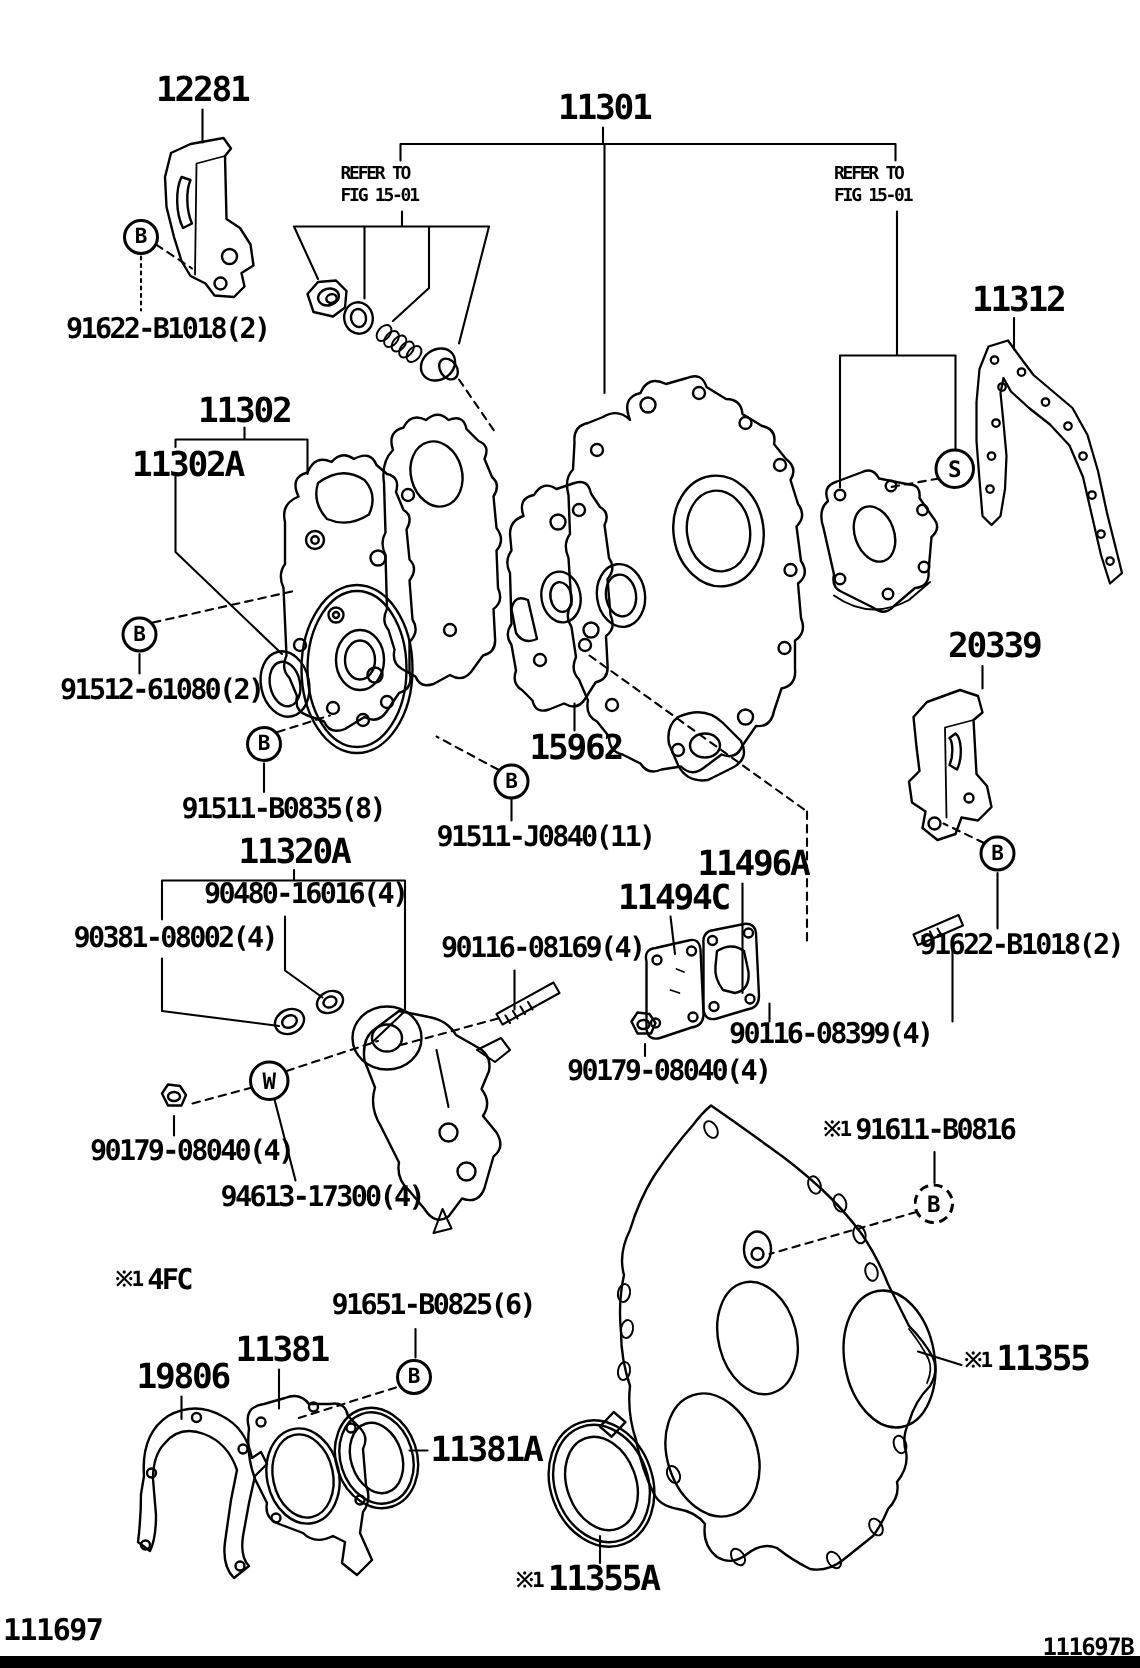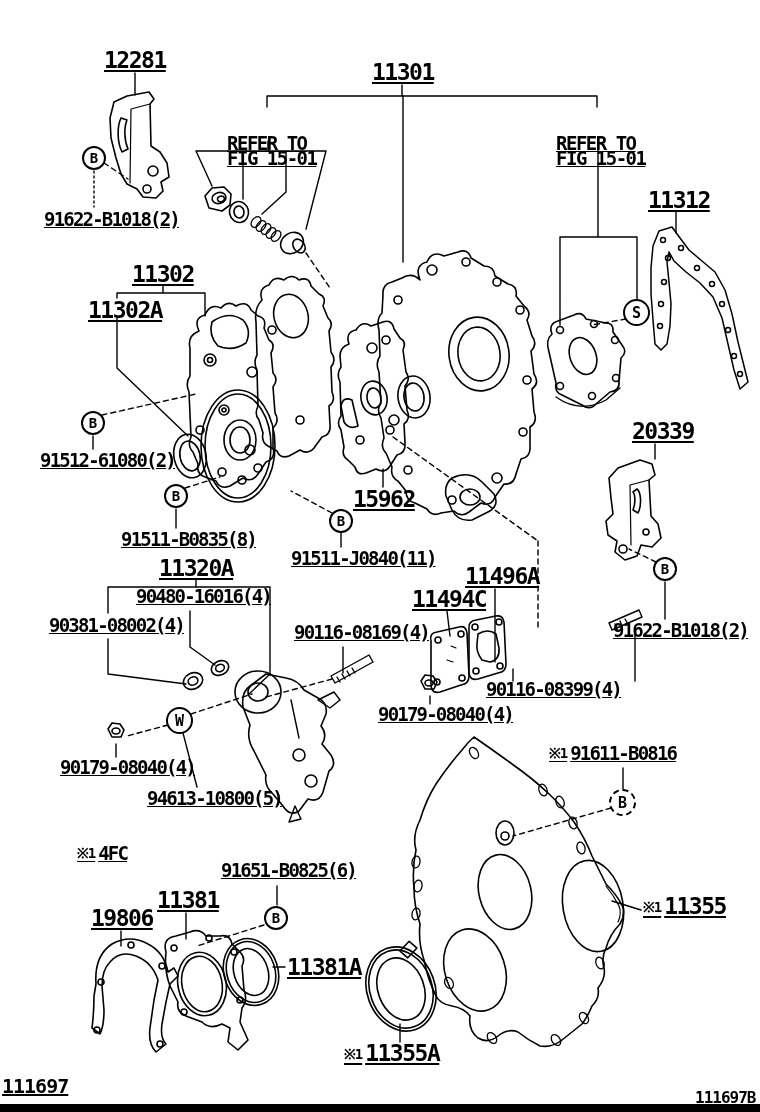--- a/index.html
+++ b/index.html
@@ -2,24 +2,24 @@
 <html><head>
 <meta charset="utf-8">
 <style>
   html,body{margin:0;padding:0;}
   body{
     width:760px;height:1112px;position:relative;background:#fff;overflow:hidden;
     font-family:"DejaVu Sans Mono","Liberation Mono",monospace;color:#000;
   }
   #stage{position:absolute;inset:0;width:760px;height:1112px;}
   svg.art{position:absolute;left:0;top:0;z-index:1;}
-  .label{position:absolute;z-index:3;font-weight:bold;white-space:nowrap;line-height:1;text-decoration:underline;}
+  .label{position:absolute;z-index:3;font-weight:bold;white-space:nowrap;line-height:1;}
   .big{font-size:23px;letter-spacing:-1.5px;}
   .code{font-size:19px;letter-spacing:-1.8px;}
-  .refer{font-size:19px;letter-spacing:-1.5px;line-height:15px;margin-top:28px;}
+  .refer{font-size:12px;letter-spacing:-1.5px;line-height:15px;}
   .pref{font-size:14px;letter-spacing:-1px;margin-right:3px;vertical-align:2px;}
   .marker{
     position:absolute;z-index:4;width:24px;height:24px;border:2.2px solid #000;border-radius:50%;
     background:#fff;display:flex;align-items:center;justify-content:center;
     font-weight:bold;font-size:14px;letter-spacing:0;box-sizing:border-box;
   }
   .marker.lg{width:27px;height:27px;font-size:15px;}
   .marker.dashed{border-style:dashed;}
   .footL{font-size:20px;letter-spacing:-1px;}
   .footR{font-size:16px;letter-spacing:-1px;}
@@ -332,21 +332,21 @@
 <div class="label big" style="left:465px;top:565px">11496A</div>
 <div class="label big" style="left:412px;top:588px">11494C</div>
 <div class="label code" style="left:294px;top:623px">90116-08169(4)</div>
 <div class="label code" style="left:486px;top:680px">90116-08399(4)</div>
 <div class="label code" style="left:378px;top:705px">90179-08040(4)</div>
 <div class="label code" style="left:613px;top:621px">91622-B1018(2)</div>
 <div class="label code" style="left:549px;top:744px">
   <span class="pref">※1</span><span>91611-B0816</span>
 </div>
 <div class="label code" style="left:60px;top:758px">90179-08040(4)</div>
-<div class="label code" style="left:147px;top:789px">94613-10800(5)</div>
+<div class="label code" style="left:147px;top:789px">94613-17300(4)</div>
 <div class="label code" style="left:77px;top:844px">
   <span class="pref">※1</span><span>4FC</span>
 </div>
 <div class="label code" style="left:221px;top:861px">91651-B0825(6)</div>
 <div class="label big" style="left:157px;top:889px">11381</div>
 <div class="label big" style="left:91px;top:907px">19806</div>
 <div class="label big" style="left:287px;top:956px">11381A</div>
 <div class="label big" style="left:643px;top:895px">
   <span class="pref">※1</span><span>11355</span>
 </div>

